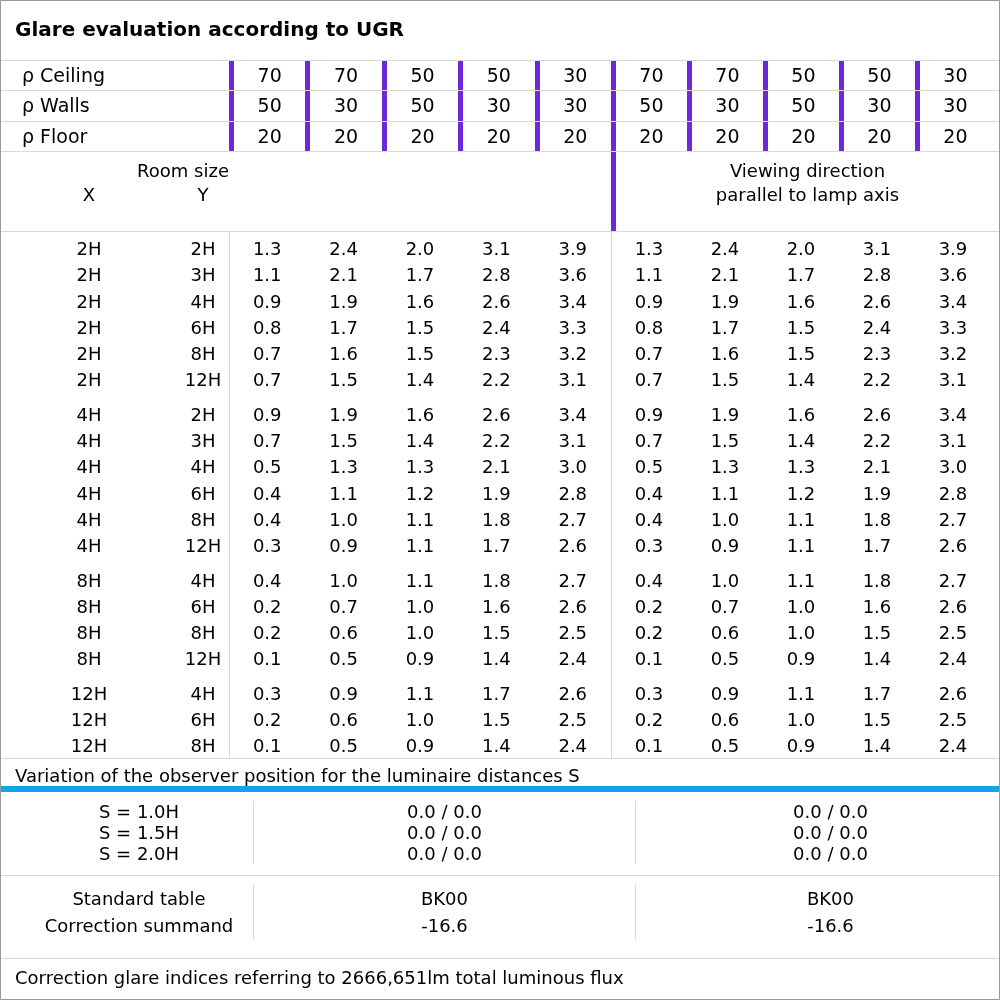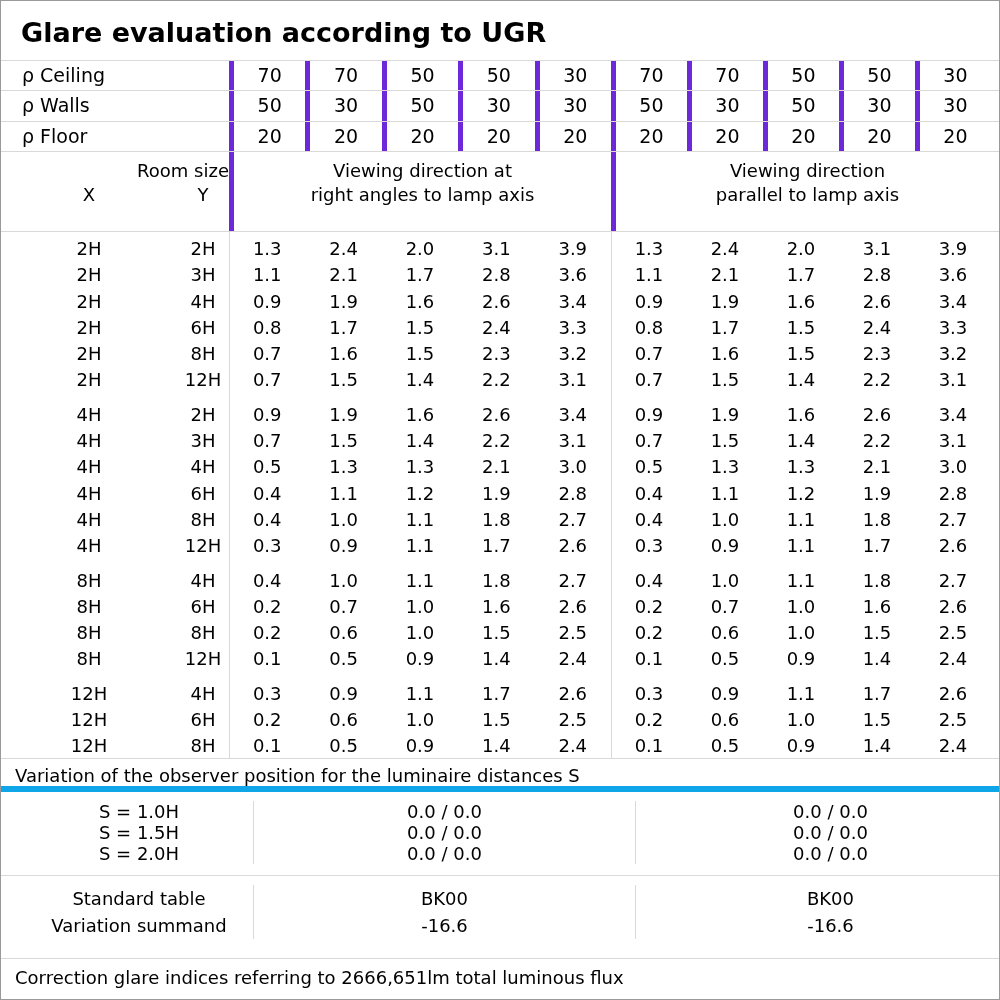--- a/index.html
+++ b/index.html
@@ -12,22 +12,22 @@
     color:#000;
     font-family:"DejaVu Sans","Liberation Sans",sans-serif;
     font-size:18px;
     overflow:hidden;
   }
   .hline{border-bottom:1px solid #d9d9d9;}
 
   
   .title-row{
     box-sizing:border-box;height:60px;
-    padding:16px 0 0 20px;
-    font-size:27px;font-weight:bold;
+    padding:16px 0 0 14px;
+    font-size:20px;font-weight:bold;
   }
 
   
   .grid13{
     display:grid;
     grid-template-columns:176px 52px repeat(5,76.4px) repeat(5,76px) 1fr;
   }
   .span2{grid-column:span 2;}
   .vline{border-left:5px solid #6d28d9;}
   .cell{box-sizing:border-box;text-align:center;overflow:hidden;}
@@ -121,24 +121,20 @@
     </div>
 
   <div class="head-band grid13">
     <div class="cell span2">
       <div class="roomsize-top">Room size</div>
       <div class="xy-row">
         <span>X</span>
         <span>Y</span>
       </div>
     </div>
-    <div class="cell vd col-left-half vline">
-      <div>Viewing direction at</div>
-      <div>right angles to lamp axis</div>
-    </div>
     <div class="cell vd col-right-half vline">
       <div>Viewing direction</div>
       <div>parallel to lamp axis</div>
     </div>
   </div>
 
   <div class="data-area" id="data-area">
     <div class="vbar v1"></div>
     <div class="vbar v2"></div>
     <div id="data-blocks">
@@ -458,21 +454,21 @@
       </div>
     </div>
 
   <div class="sum-band" id="sum-band">
       <div class="grid3">
         <div class="cell c c1">Standard table</div>
         <div class="cell c c2">BK00</div>
         <div class="cell c c3">BK00</div>
       </div>
       <div class="grid3">
-        <div class="cell c c1">Variation summand</div>
+        <div class="cell c c1">Correction summand</div>
         <div class="cell c c2">-16.6</div>
         <div class="cell c c3">-16.6</div>
       </div>
     </div>
 
   <div class="footer-row">Correction glare indices referring to 2666,651lm total luminous flux</div>
 
 </div>
 
 </body></html>

